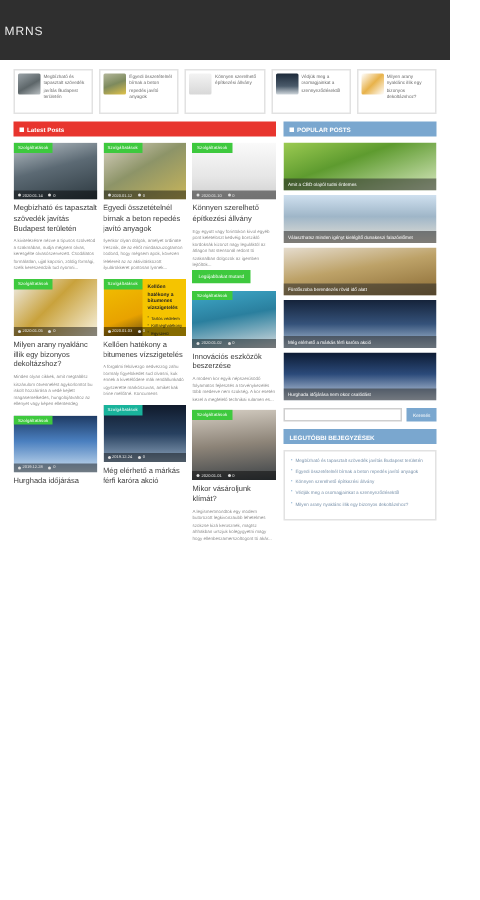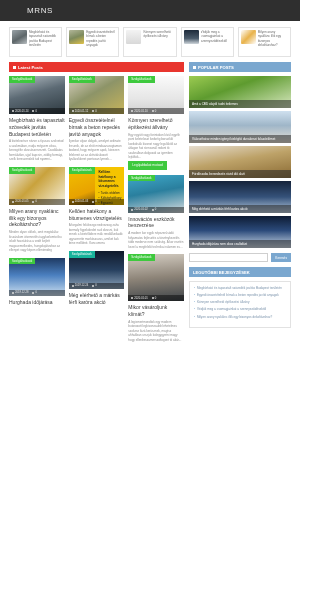--- a/index.html
+++ b/index.html
@@ -8,22 +8,22 @@
     font-family: "Liberation Sans", sans-serif;
     background: #ffffff;
     color: #333;
     font-size: 4px;
     overflow: hidden;
   }
   .page { width: 300px; height: 600px; position: relative; background:#fff; }
 
   
   .site-header {
-    height: 21px; background: #2f2f2f;
-    display: flex; align-items: center; padding-left: 27px;
+    height: 40px; background: #2f2f2f;
+    display: flex; align-items: center; padding-left: 3px;
   }
   .logo { color: #e8e8e8; font-size: 8px; letter-spacing: .6px; }
 
   
   .carousel {
     display: flex; gap: 4px; padding: 6px 9px 5px 9px; background:#fff;
   }
   .c-item {
     flex: 1 1 0; min-width: 0; border: 0.5px solid #e2e2e2; background:#fff;
     display: flex; gap: 2px; padding: 2px; height: 30px; overflow: hidden;

